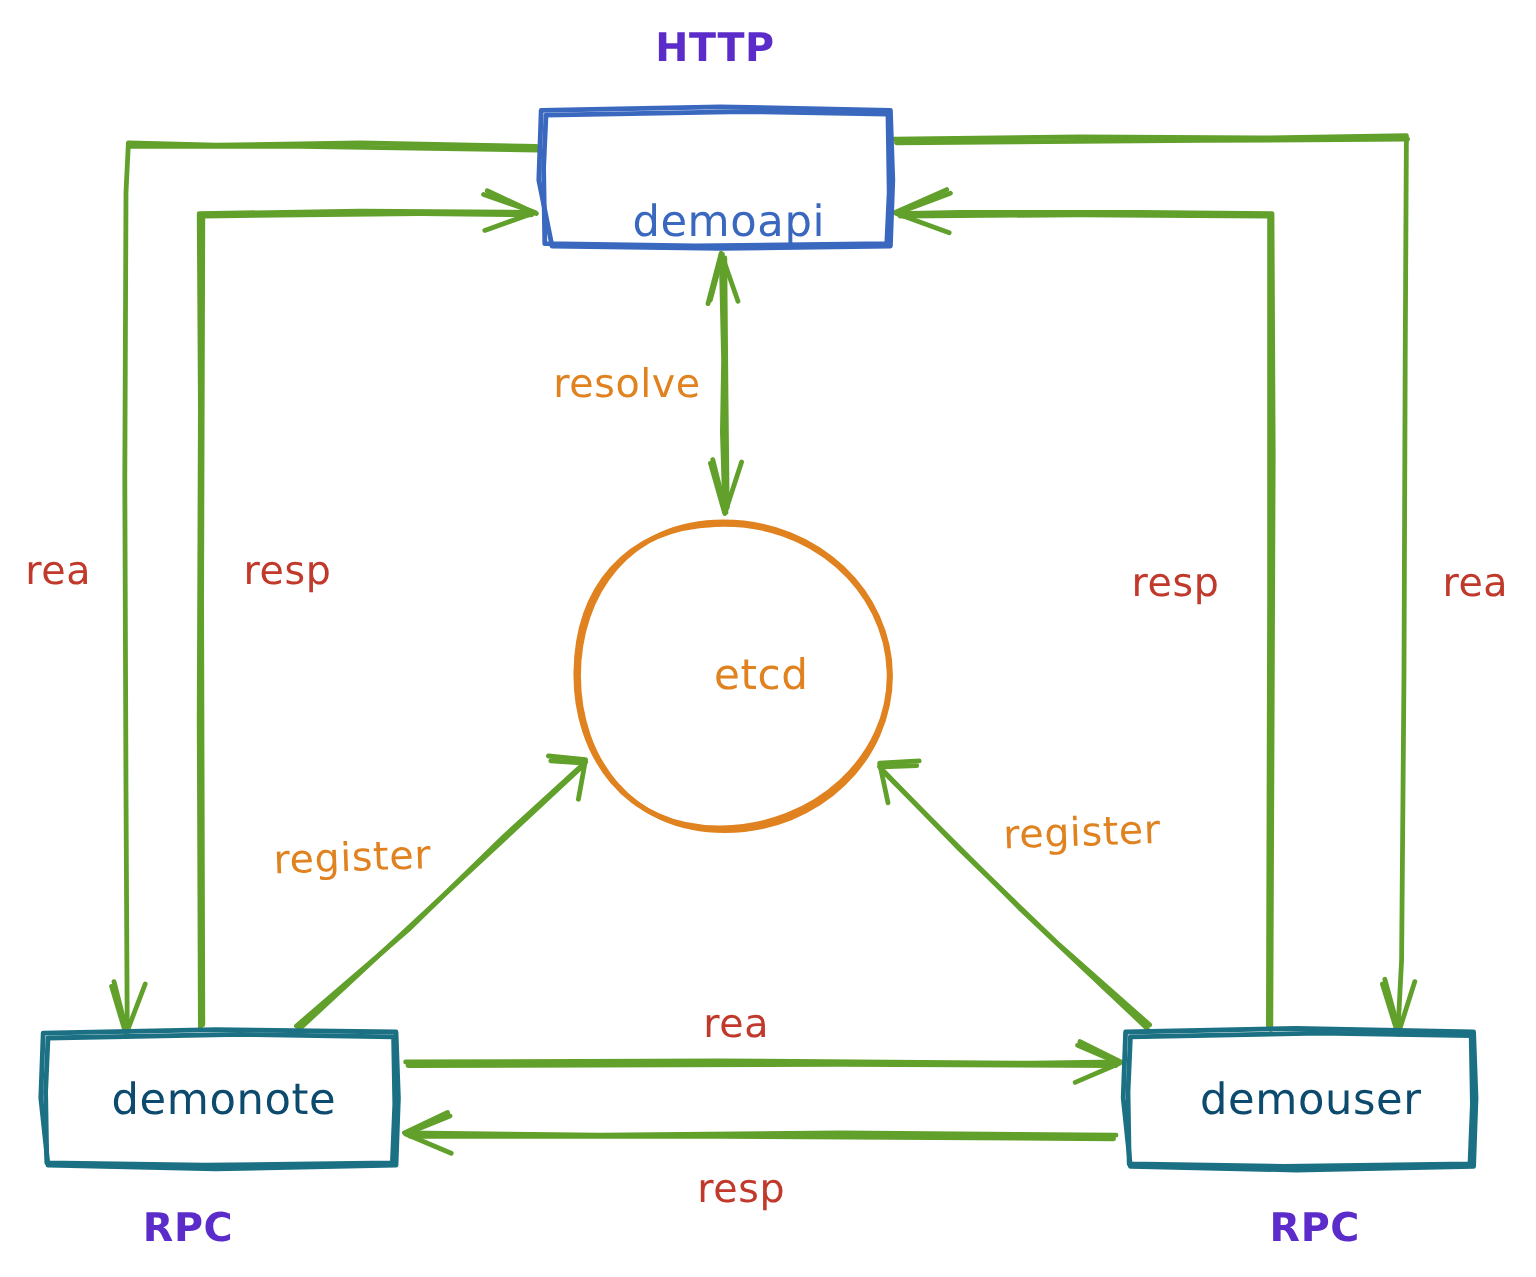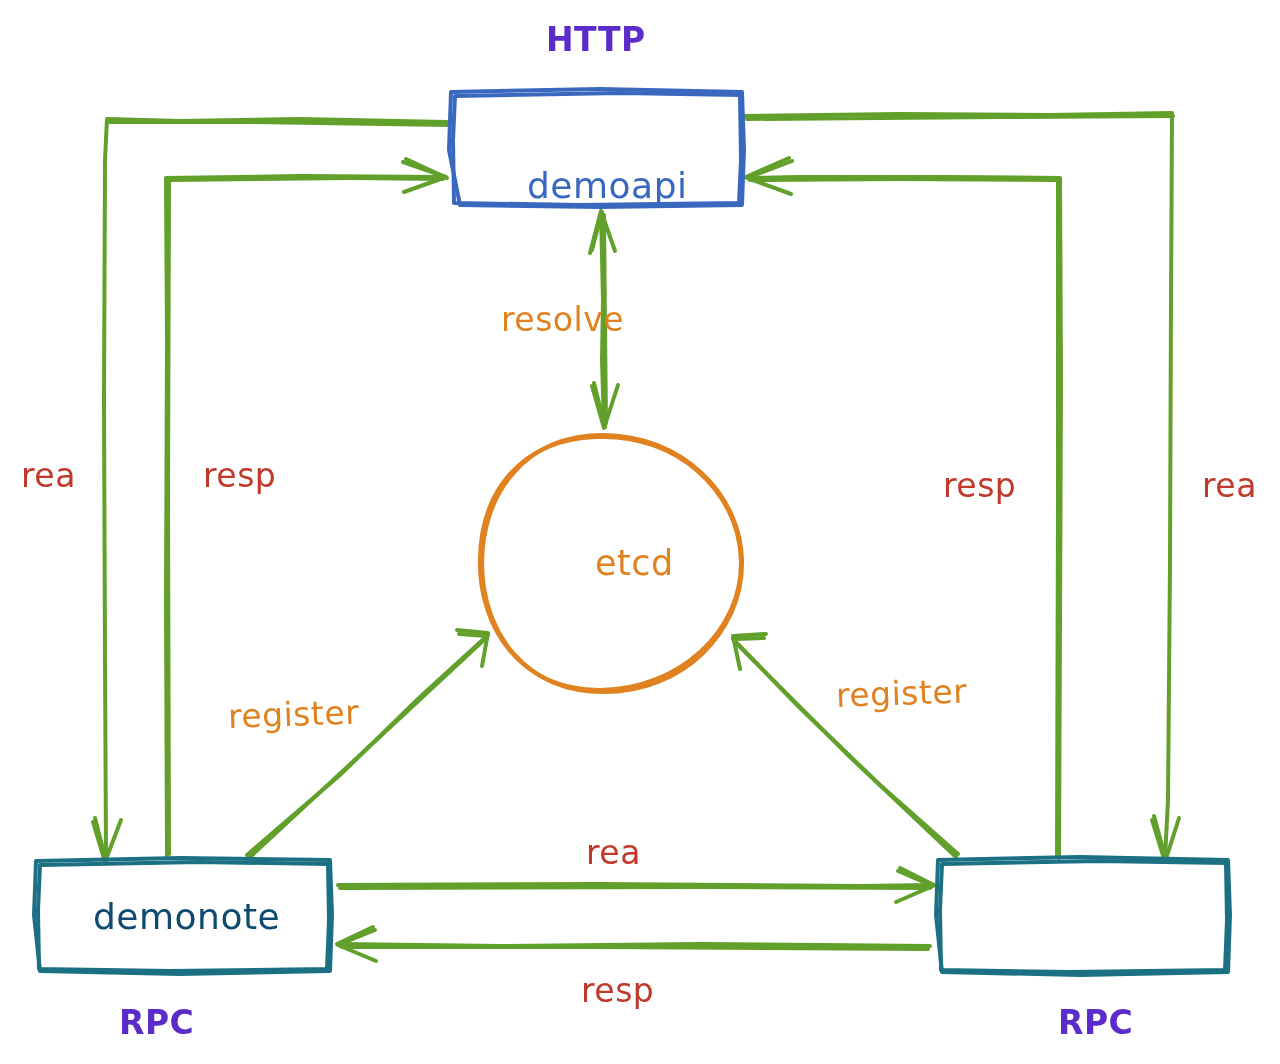--- a/index.html
+++ b/index.html
@@ -167,36 +167,37 @@
     </g>
 
   </svg>
 
   <div class="label label-node api" style="left:527px; top:126px;margin-top:39px;">demoapi</div>
 
   <div class="label label-node etcd" style="left:565px; top:543px;margin-left:30px;">etcd</div>
 
   <div class="label label-node rpc" style="left:93px; top:896px;">demonote</div>
 
+  <div class="label label-node rpc" style="left:1000px; top:896px;">demouser</div>
 
   <div class="label label-proto" style="left:546px; top:20px;">HTTP</div>
 
   <div class="label label-proto" style="left:119px; top:1003px;">RPC</div>
 
   <div class="label label-proto" style="left:1058px; top:1003px;">RPC</div>
 
   <div class="label label-edge-red" style="left:21px; top:456px;">rea</div>
 
   <div class="label label-edge-red" style="left:203px; top:456px;">resp</div>
 
   <div class="label label-edge-red" style="left:1202px; top:466px;">rea</div>
 
   <div class="label label-edge-red" style="left:943px; top:466px;">resp</div>
 
-  <div class="label label-edge-orange" style="left:461px; top:300px;margin-left:40px;">resolve</div>
+  <div class="label label-edge-orange" style="left:461px; top:300px;">resolve</div>
 
   <div class="label label-edge-orange rot-register-left" style="left:228px; top:697px;">register</div>
 
   <div class="label label-edge-orange rot-register-right" style="left:836px; top:676px;">register</div>
 
   <div class="label label-edge-red" style="left:586px; top:833px;">rea</div>
 
   <div class="label label-edge-red" style="left:581px; top:971px;">resp</div>
 
 </div>

